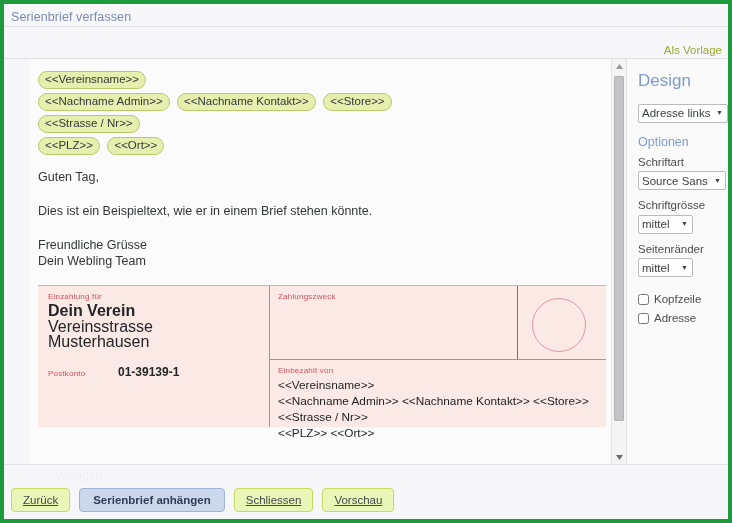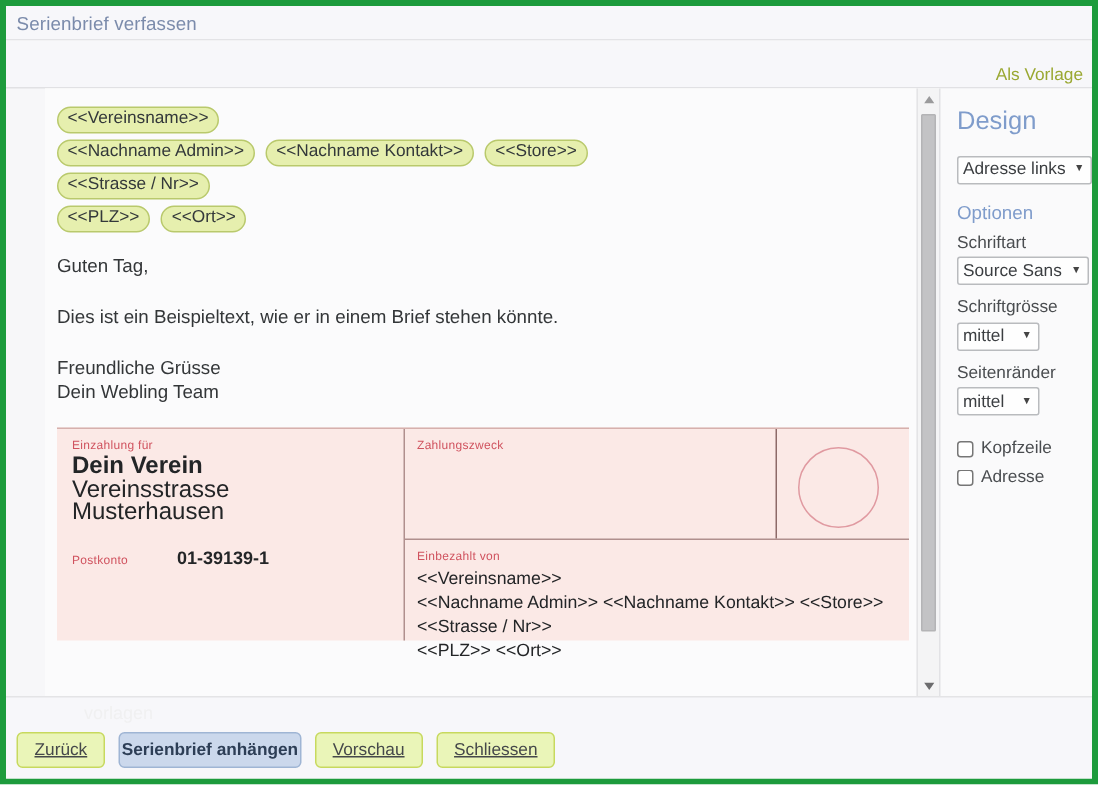--- a/index.html
+++ b/index.html
@@ -230,21 +230,21 @@
     background: #eaf5b8;
     border: 1px solid #c7d95e;
     color: #45484a;
     text-decoration: underline;
   }
   .btn-blue {
     background: #cbd8ec;
     border: 1px solid #9fb5d4;
     color: #2d3e56;
     font-weight: bold;
-    padding: 0 1px;
+    padding: 0 13px;
   }
 </style>
 </head>
 <body>
 
 <div class="window">
 
   <div class="titlebar">
     <span class="title-text">Serienbrief verfassen</span>
   </div>
@@ -374,18 +374,18 @@
       </div>
     </div>
 
   </div>
 
   <div class="footer">
     <span class="ghost-text">vorlagen</span>
     <div class="btnrow">
       <button class="btn btn-green">Zurück</button>
       <button class="btn btn-blue">Serienbrief anhängen</button>
+      <button class="btn btn-green">Schliessen</button>
       <button class="btn btn-green">Vorschau</button>
-      <button class="btn btn-green">Schliessen</button>
     </div>
   </div>
 
 </div>
 
 </body></html>

